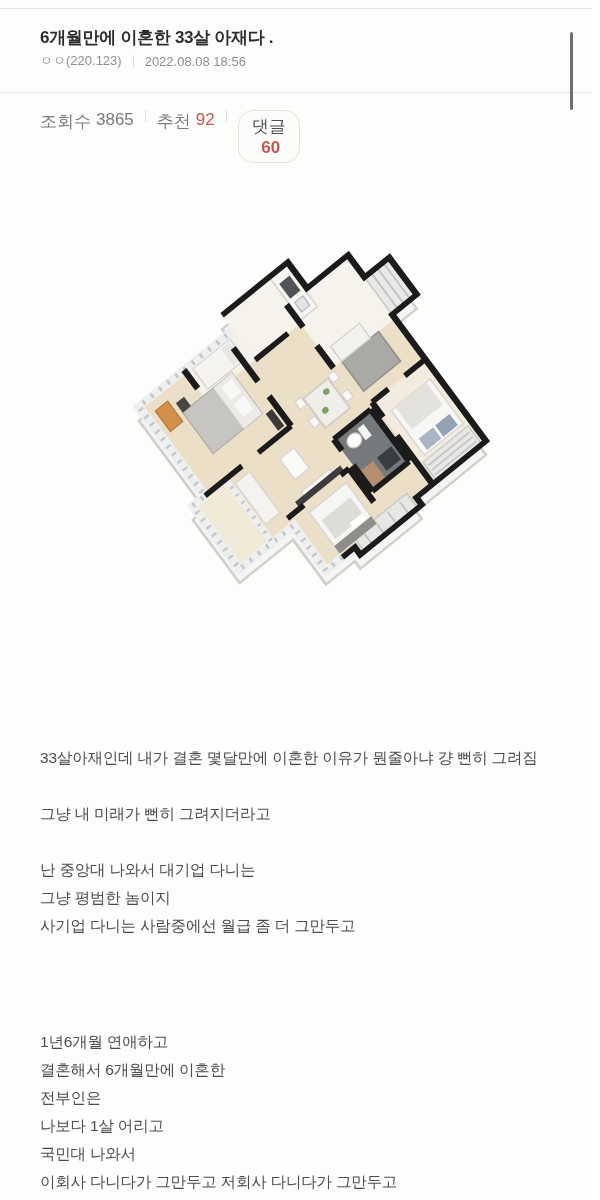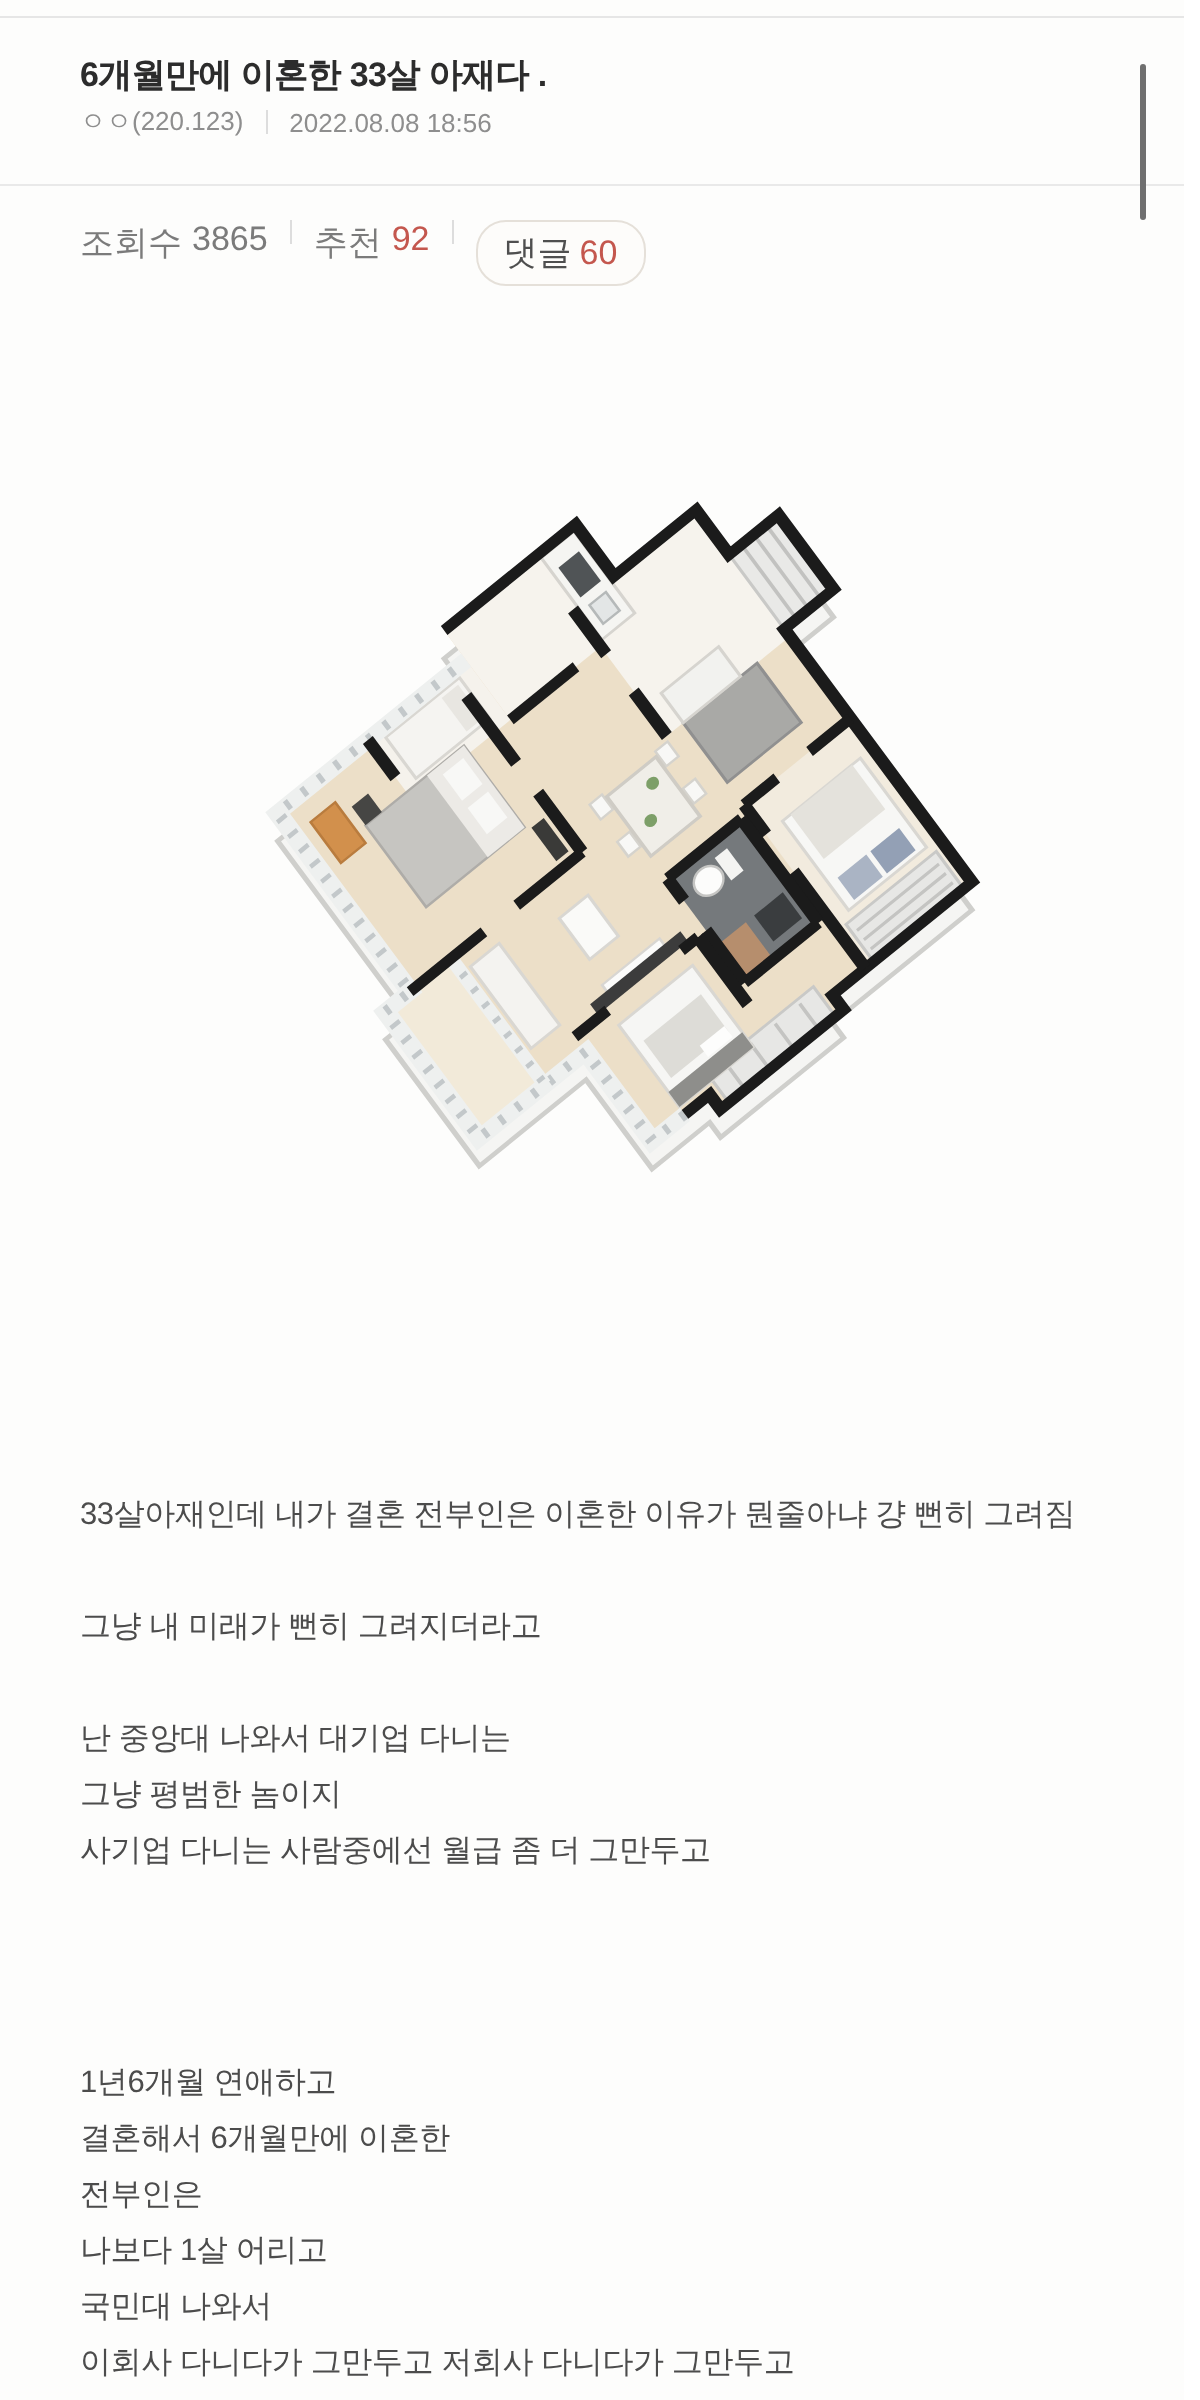--- a/index.html
+++ b/index.html
@@ -10,22 +10,22 @@
     color:#2c2c2c;letter-spacing:-0.3px;}
   .meta-row{position:absolute;left:40px;top:52px;display:flex;align-items:center;
     font-size:13px;color:#8e8e8e;}
   .v-div{width:1px;height:12px;background:#dddddd;margin:0 11px;}
   .rule2{position:absolute;left:0;top:92px;width:600px;height:1px;background:#e9e9e9;}
   .stats-row{position:absolute;left:40px;top:110px;display:flex;align-items:flex-start;
     font-size:17px;color:#7b7b7b;}
   .stats-row .num{margin-left:5px;}
   .red{color:#c4574e;}
   .comment-pill{display:flex;align-items:center;border:1px solid #e5e0d9;background:#fdfcfa;
-    border-radius:15px;padding:4px 13px;color:#4f4f4f;cursor:pointer;}
-  .comment-pill .red{margin-left:4px;}
+    border-radius:15px;padding:4px 13px;color:#4f4f4f;cursor:pointer;flex-direction:column;}
+  .comment-pill .red{margin-left:4px;font-weight:bold;}
   .scroll-thumb{position:absolute;left:570px;top:32px;width:3px;height:78px;background:#6f6f6f;
     border-radius:2px;}
   .plan{position:absolute;left:128px;top:245px;}
   .post-body{position:absolute;left:40px;top:744px;width:528px;font-size:15.5px;color:#4c4c4c;
     letter-spacing:-0.2px;}
   .post-body p{margin:0;}
   .post-body p span{display:block;line-height:28px;}
   .gap-s{margin-bottom:28px !important;}
   .gap-l{margin-bottom:88px !important;}
 </style>
@@ -169,21 +169,21 @@
         <path d="M72 48L90 48M72 48L72 52M72 70L72 78"></path>
         <path d="M0 56L18 56M26 56L42 56"></path>
         <path d="M42 56L42 72M42 80L42 98"></path>
         <path d="M-6 76L4 76"></path>
       </g>
     </g>
   </svg>
 
   <div class="post-body">
     <p class="gap-s">
-      <span>33살아재인데 내가 결혼 전부인은 이혼한 이유가 뭔줄아냐 걍 뻔히 그려짐</span>
+      <span>33살아재인데 내가 결혼 몇달만에 이혼한 이유가 뭔줄아냐 걍 뻔히 그려짐</span>
     </p>
     <p class="gap-s">
       <span>그냥 내 미래가 뻔히 그려지더라고</span>
     </p>
     <p class="gap-l">
       <span>난 중앙대 나와서 대기업 다니는</span>
       <span>그냥 평범한 놈이지</span>
       <span>사기업 다니는 사람중에선 월급 좀 더 그만두고</span>
     </p>
     <p>

